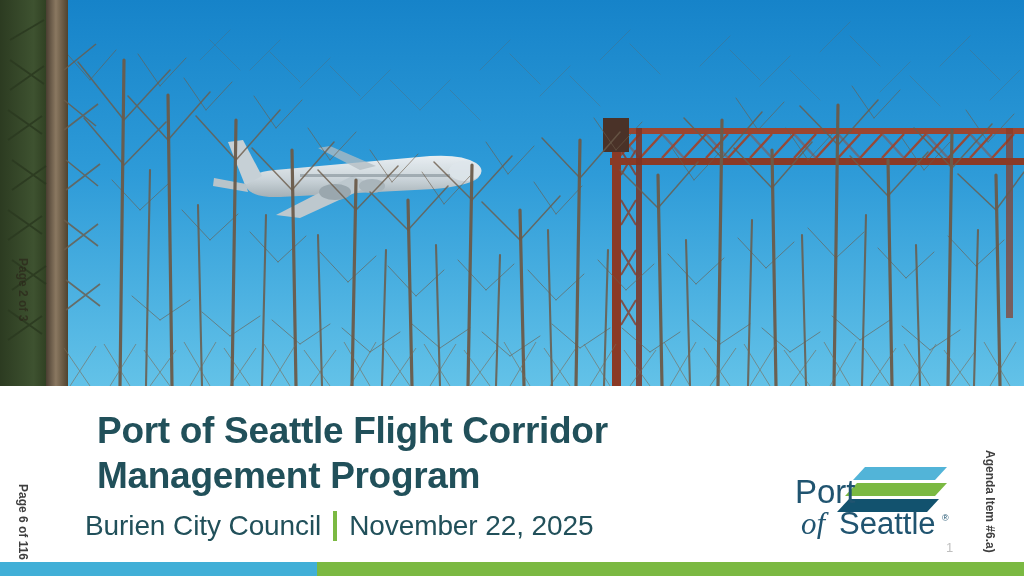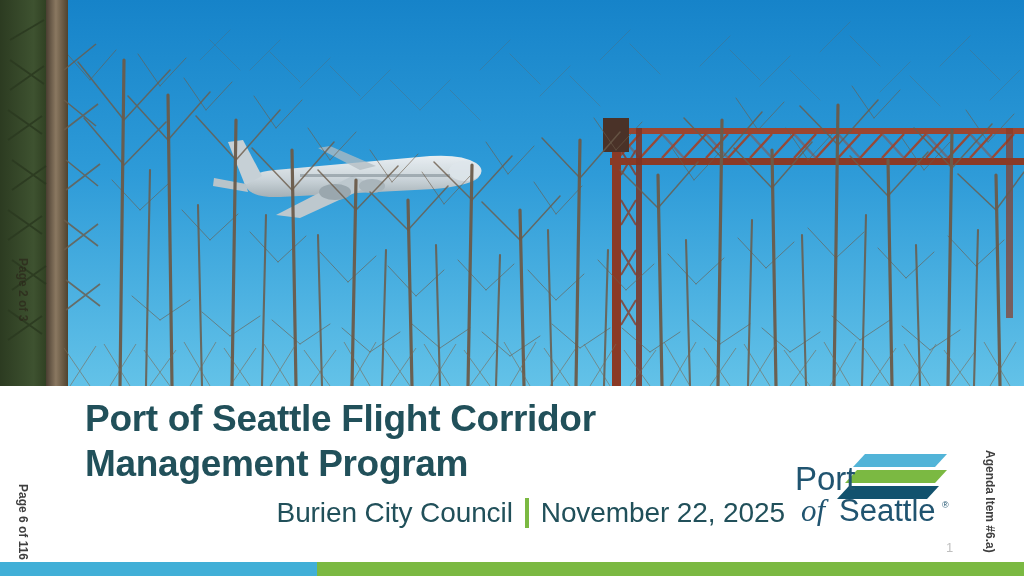--- a/index.html
+++ b/index.html
@@ -46,28 +46,27 @@
     left: 85px;
     top: 396px;
     width: 700px;
   }
   .slide-title {
     font-size: 37px;
     font-weight: bold;
     line-height: 1.22;
     letter-spacing: -0.3px;
     color: #21505A;
-    margin: 0;
+    margin: 12px;
     white-space: pre-line;
   }
   .subtitle-row {
     display: flex;
     align-items: center;
     margin-top: 11px;
-    justify-content: flex-end;
   }
   .subtitle-text {
     font-size: 28px;
     font-weight: normal;
     color: #21505A;
     line-height: 1.15;
     letter-spacing: -0.1px;
     white-space: nowrap;
   }
   .subtitle-divider {
@@ -75,21 +74,21 @@
     height: 30px;
     background: #7BB942;
     margin: 0 12px;
     flex: none;
   }
 
   
   .logo {
     position: absolute;
     left: 795px;
-    top: 448px;
+    top: 461px;
     width: 155px;
     height: 78px;
   }
   .logo svg { display: block; }
 
   
   .slide-number {
     position: absolute;
     left: 946px;
     top: 540px;

